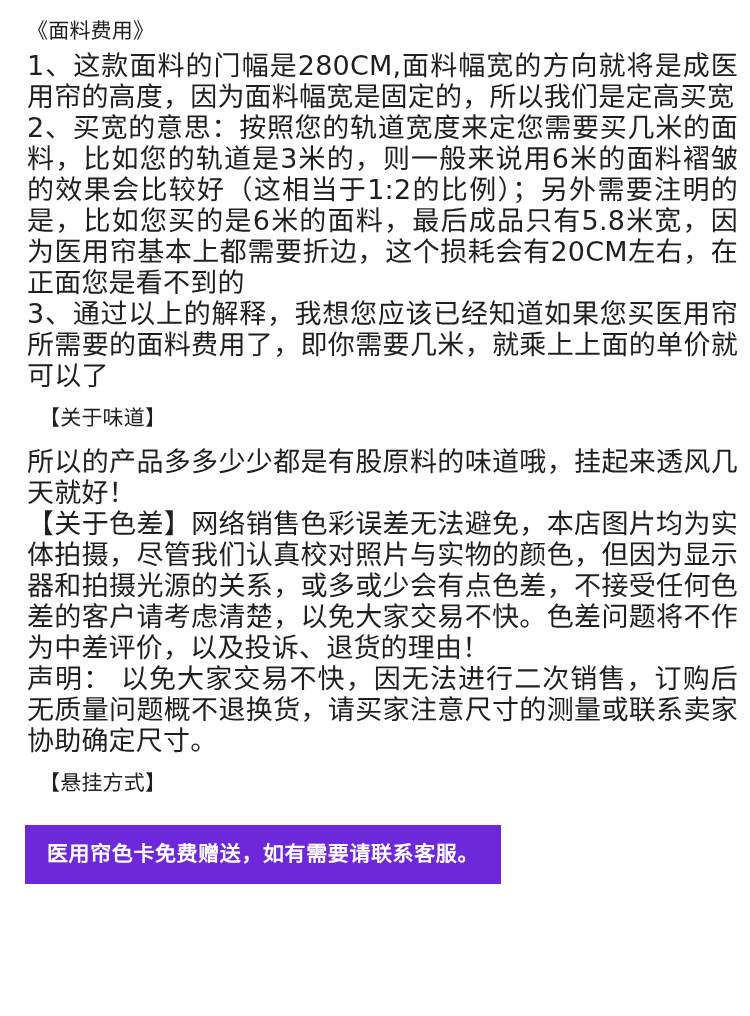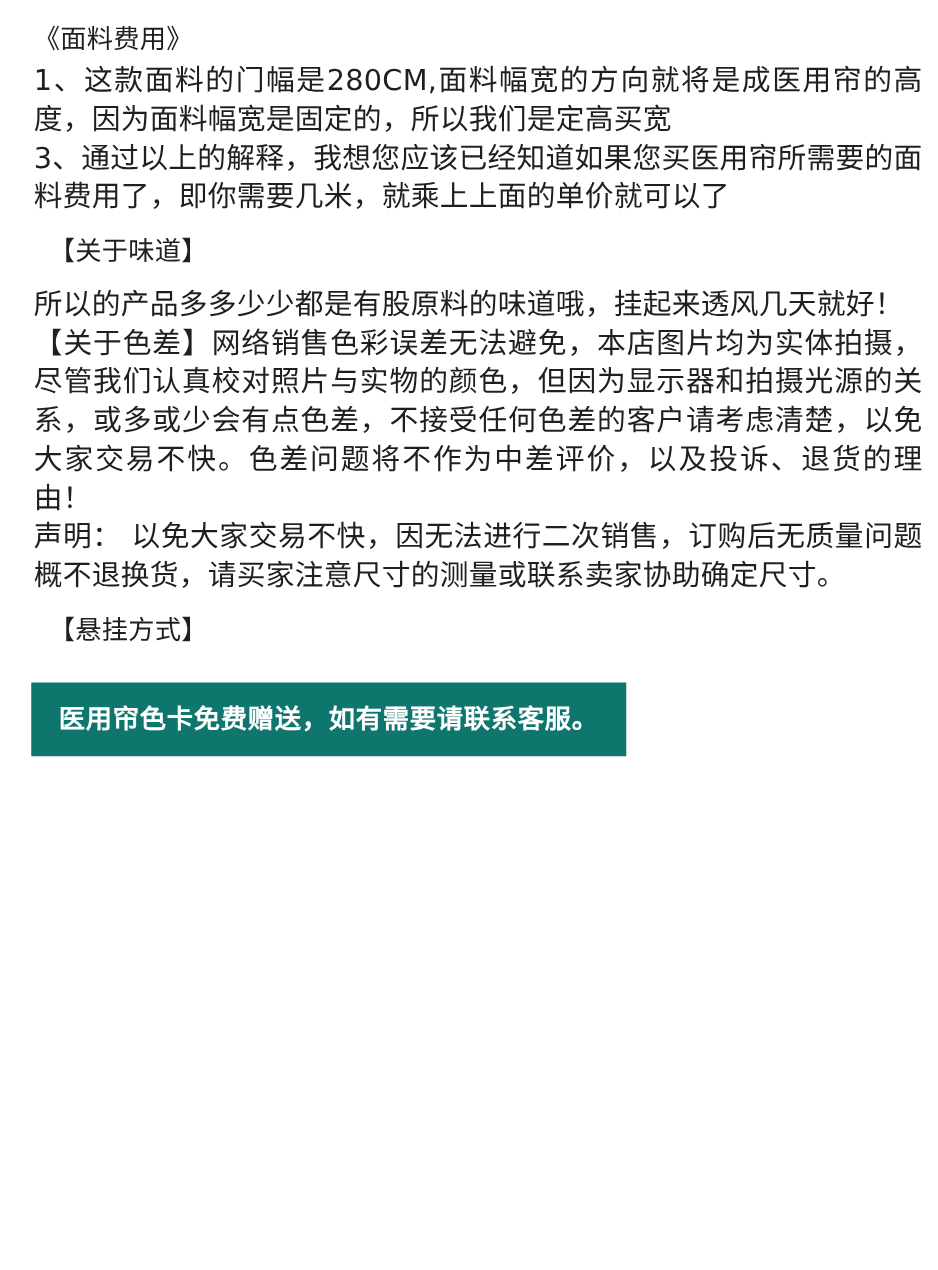--- a/index.html
+++ b/index.html
@@ -37,21 +37,21 @@
 
   .title-line {
     font-size: 21px;
     line-height: 34px;
     margin: 0 0 2px 0;
     padding-left: 2px;
   }
 
   .para {
     margin: 0;
-    font-size: 23px;
+    font-size: 27px;
     line-height: 31px;
     text-align: justify;
     text-justify: inter-ideograph;
     word-break: break-all;
   }
 
   .para.indent {
     padding-left: 2px;
   }
 
@@ -62,41 +62,42 @@
     padding-left: 2px;
   }
 
   
   .banner-wrap {
     margin-top: 26px;
     padding-left: 0px;
   }
   .banner {
     display: inline-block;
-    background: #0f766e;
+    background: #6d28d9;
     color: #ffffff;
     font-size: 21px;
     line-height: 26px;
     padding: 16px 22px 17px 22px;
     letter-spacing: 0.6px;
     font-weight: 600;
     white-space: nowrap;
   }
 </style>
 </head>
 <body>
 
 <div class="page">
 
   <div class="doc">
 
     <div class="title-line">《面料费用》</div>
 
     <p class="para indent">1、这款面料的门幅是280CM,面料幅宽的方向就将是成医用帘的高度，因为面料幅宽是固定的，所以我们是定高买宽</p>
 
+    <p class="para indent">2、买宽的意思：按照您的轨道宽度来定您需要买几米的面料，比如您的轨道是3米的，则一般来说用6米的面料褶皱的效果会比较好（这相当于1:2的比例）；另外需要注明的是，比如您买的是6米的面料，最后成品只有5.8米宽，因为医用帘基本上都需要折边，这个损耗会有20CM左右，在正面您是看不到的</p>
 
     <p class="para indent">3、通过以上的解释，我想您应该已经知道如果您买医用帘所需要的面料费用了，即你需要几米，就乘上上面的单价就可以了</p>
 
     <p class="section-head">【关于味道】</p>
     <p class="para indent">所以的产品多多少少都是有股原料的味道哦，挂起来透风几天就好！</p>
 
     <p class="para indent"><span>【关于色差】</span><span>网络销售色彩误差无法避免，本店图片均为实体拍摄，尽管我们认真校对照片与实物的颜色，但因为显示器和拍摄光源的关系，或多或少会有点色差，不接受任何色差的客户请考虑清楚，以免大家交易不快。色差问题将不作为中差评价，以及投诉、退货的理由！</span></p>
 
 
 

